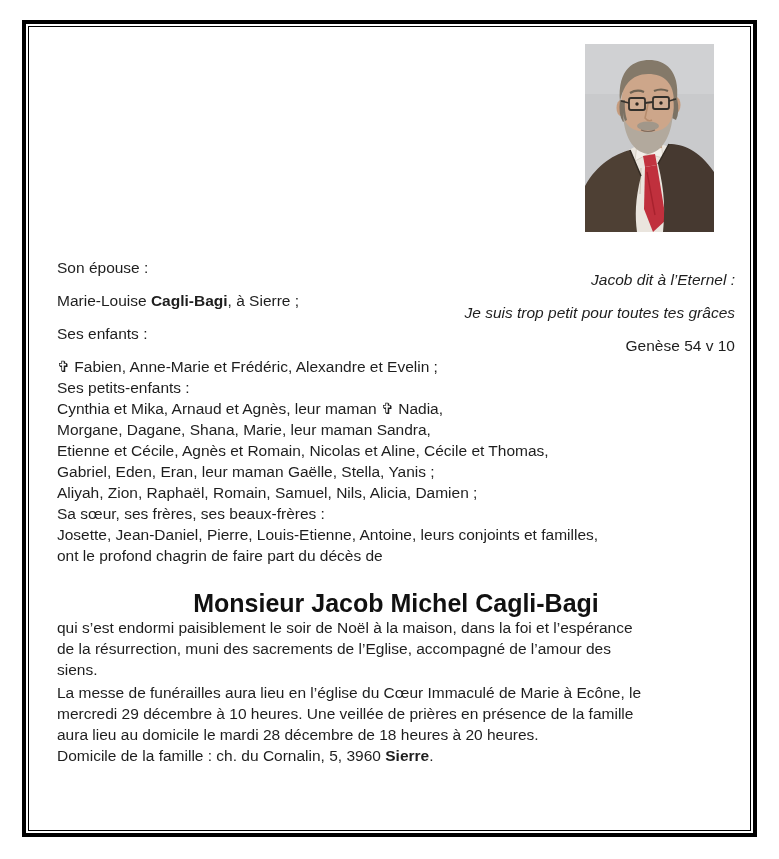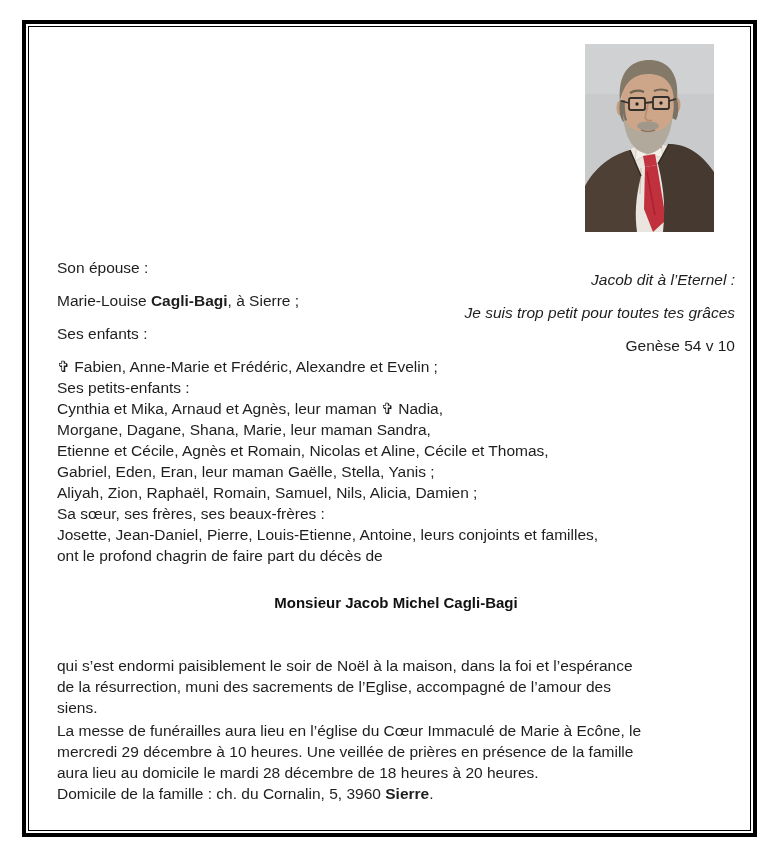--- a/index.html
+++ b/index.html
@@ -38,27 +38,27 @@
     line-height: 21px;
   }
   .row { display: flex; justify-content: space-between; }
   .row .left  { text-align: left;  white-space: nowrap; }
   .row .right { text-align: right; white-space: nowrap; margin-top: 12px; }
   .italic { font-style: italic; }
   .line { white-space: nowrap; }
   b, .bold { font-weight: bold; }
   .title {
     text-align: center;
-    font-size: 15px;
+    font-size: 25px;
     line-height: 28px;
     font-weight: bold;
     margin-top: 23px;
     color: #111111;
   }
-  .para1 { margin-top: 38px; }
+  .para1 { }
   .para2 { margin-top: 2px; }
 </style>
 </head>
 <body>
 
 <div class="page">
   <div class="frame-outer">
     <div class="frame-inner">
 
       <div class="photo">

